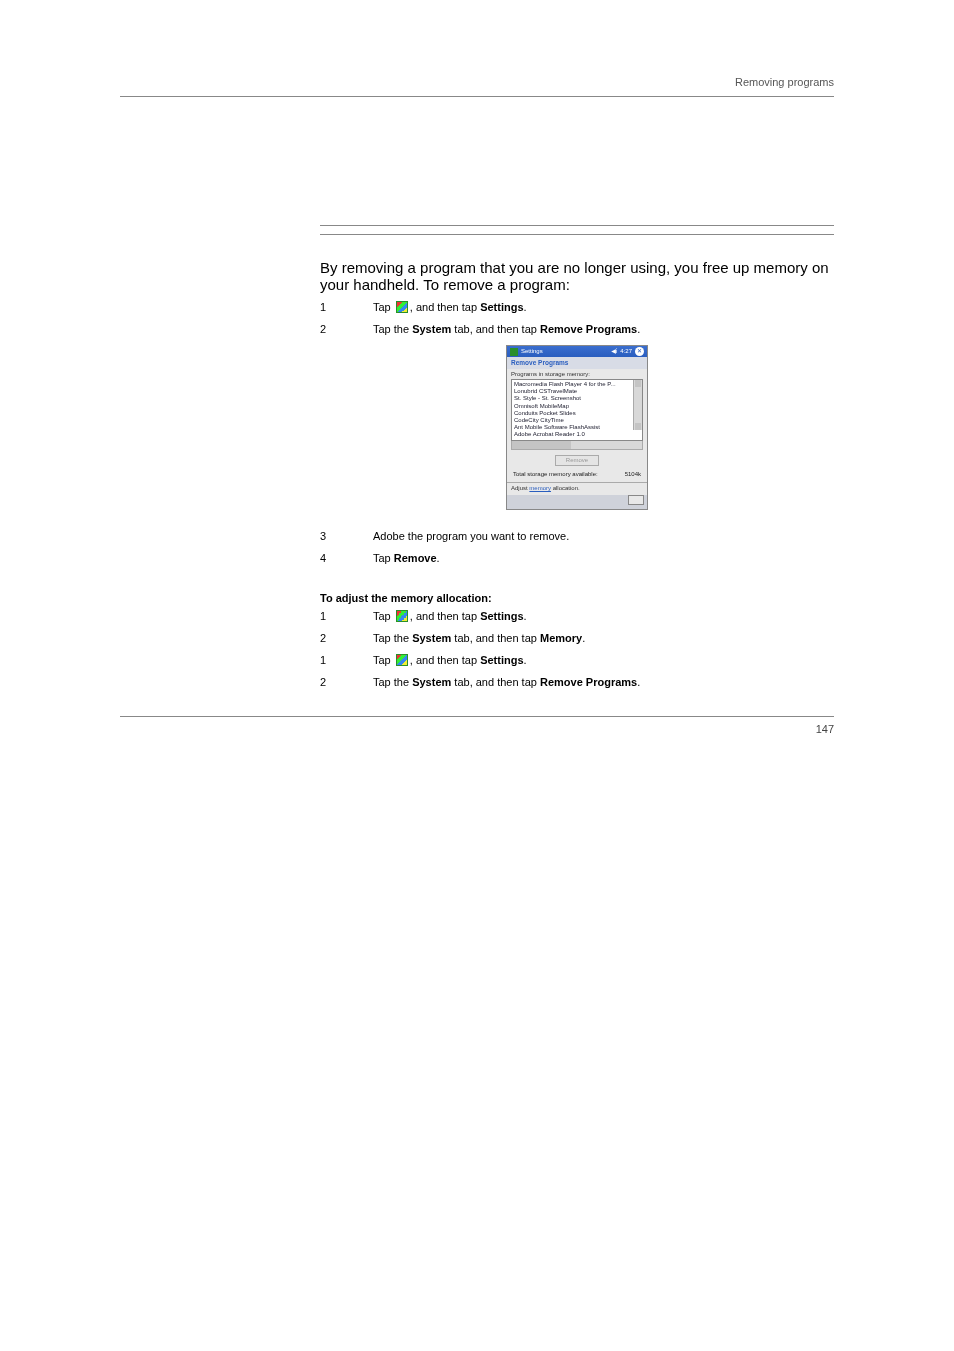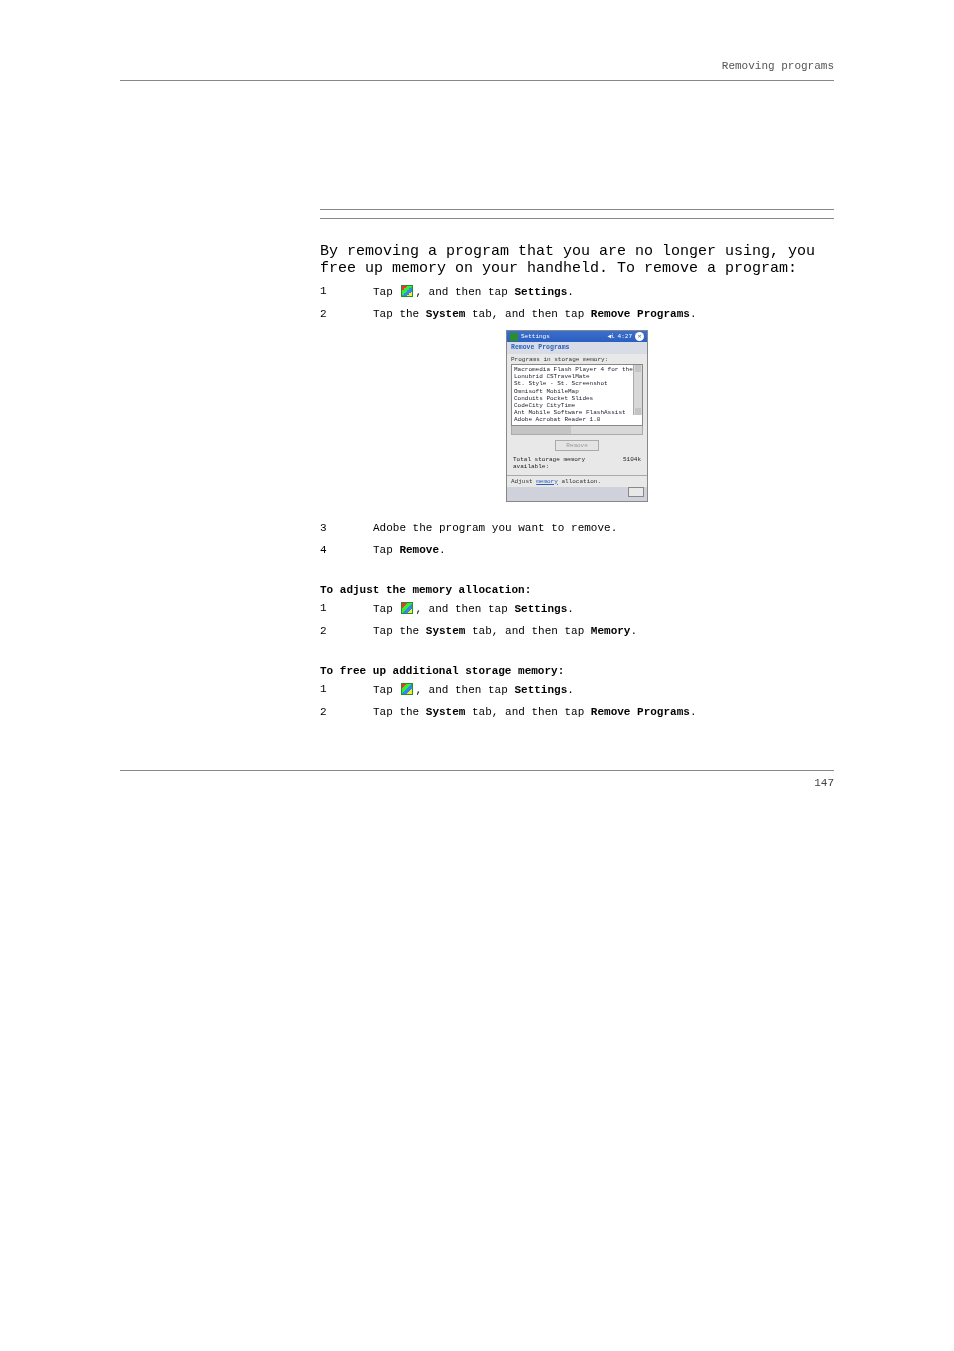--- a/index.html
+++ b/index.html
@@ -4,23 +4,22 @@
 <style>
   body {
     margin: 0;
     padding: 0;
     background: #fff;
     font-family: Arial, Helvetica, sans-serif;
     color: #000;
     width: 954px;
   }
   .page {
-    padding: 60px 120px 40px 120px;
+    padding: 76px 120px 40px 120px;
     box-sizing: border-box;
-    font-family: Liberation Mono, monospace;
   }
   .running-header {
     text-align: right;
     font-size: 11px;
     color: #555;
     margin-bottom: 8px;
   }
   .hr-thin {
     border: none;
     border-top: 1px solid #888;
@@ -187,21 +186,21 @@
     text-align: right;
     padding: 0 3px 2px 0;
     background: #cfd2da;
   }
   .ds-sip-icon {
     display: inline-block;
     width: 14px; height: 8px;
     background: #e8e8e8; border: 1px solid #888;
   }
   .footer {
-    margin-top: 52px;
+    margin-top: 28px;
   }
   .footer .hr-thin { margin-bottom: 6px; }
   .footer .pagenum {
     text-align: right;
     font-size: 11px;
     color: #444;
   }
 </style>
 </head>
 <body>
@@ -296,21 +295,20 @@
         </span>
       </li>
       <li>
         <span class="step-num">2</span>
         <span class="step-text">
           Tap the <b>System</b> tab, and then tap <b>Memory</b>.
         </span>
       </li>
     </ol>
 
-    <p class="sub-heading">To free up additional storage memory:</p>
     <ol class="step-list">
       <li>
         <span class="step-num">1</span>
         <span class="step-text">
           Tap <span class="win-icon"></span>, and then tap <b>Settings</b>.
         </span>
       </li>
       <li>
         <span class="step-num">2</span>
         <span class="step-text">

